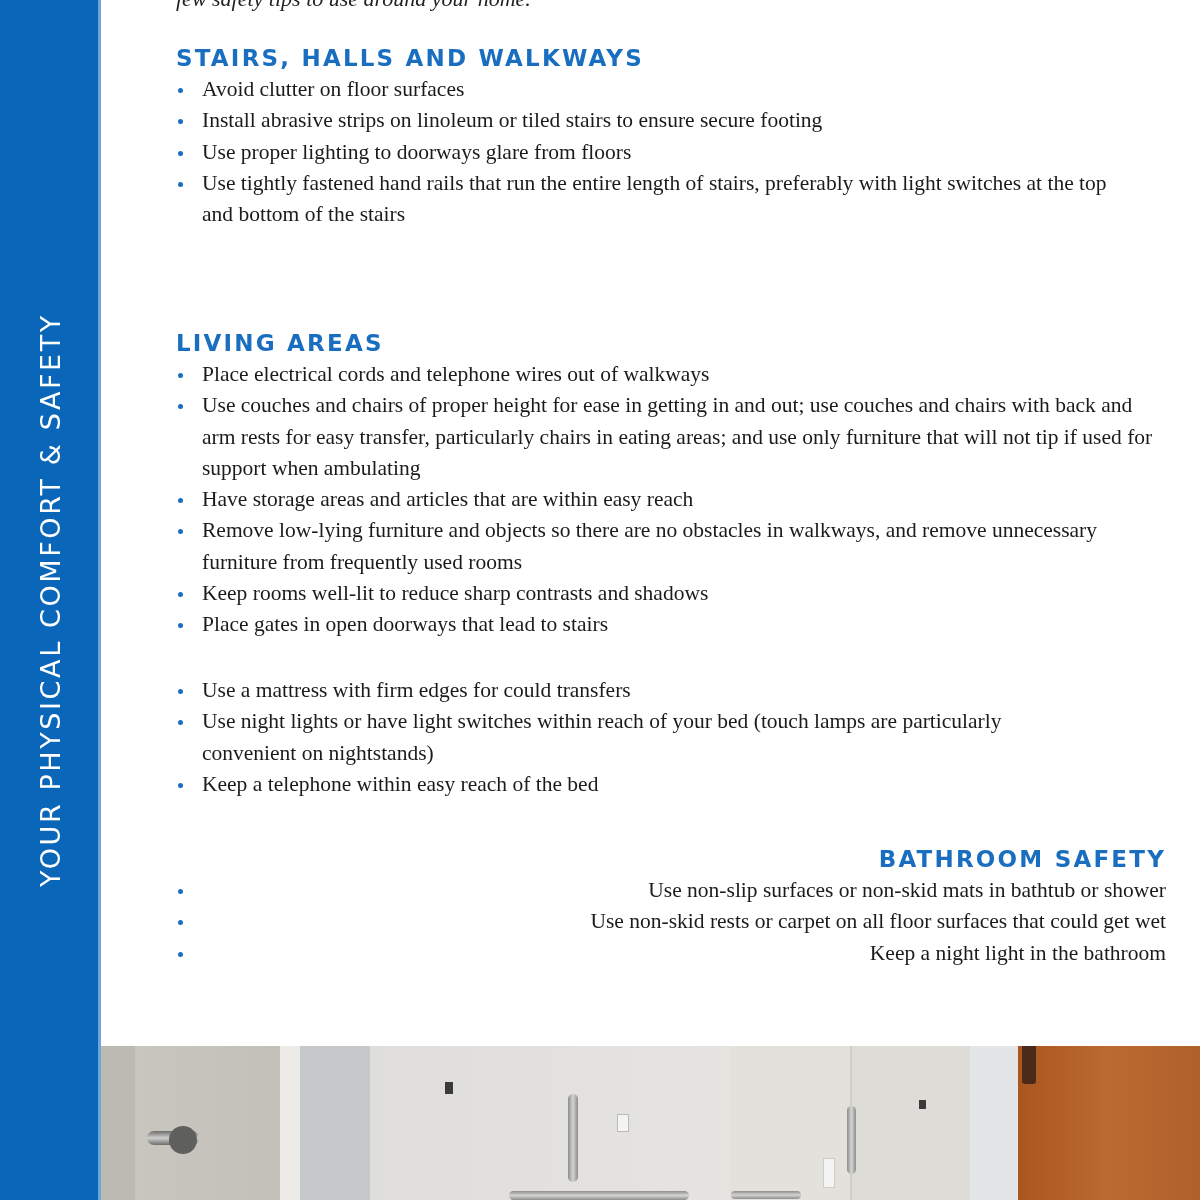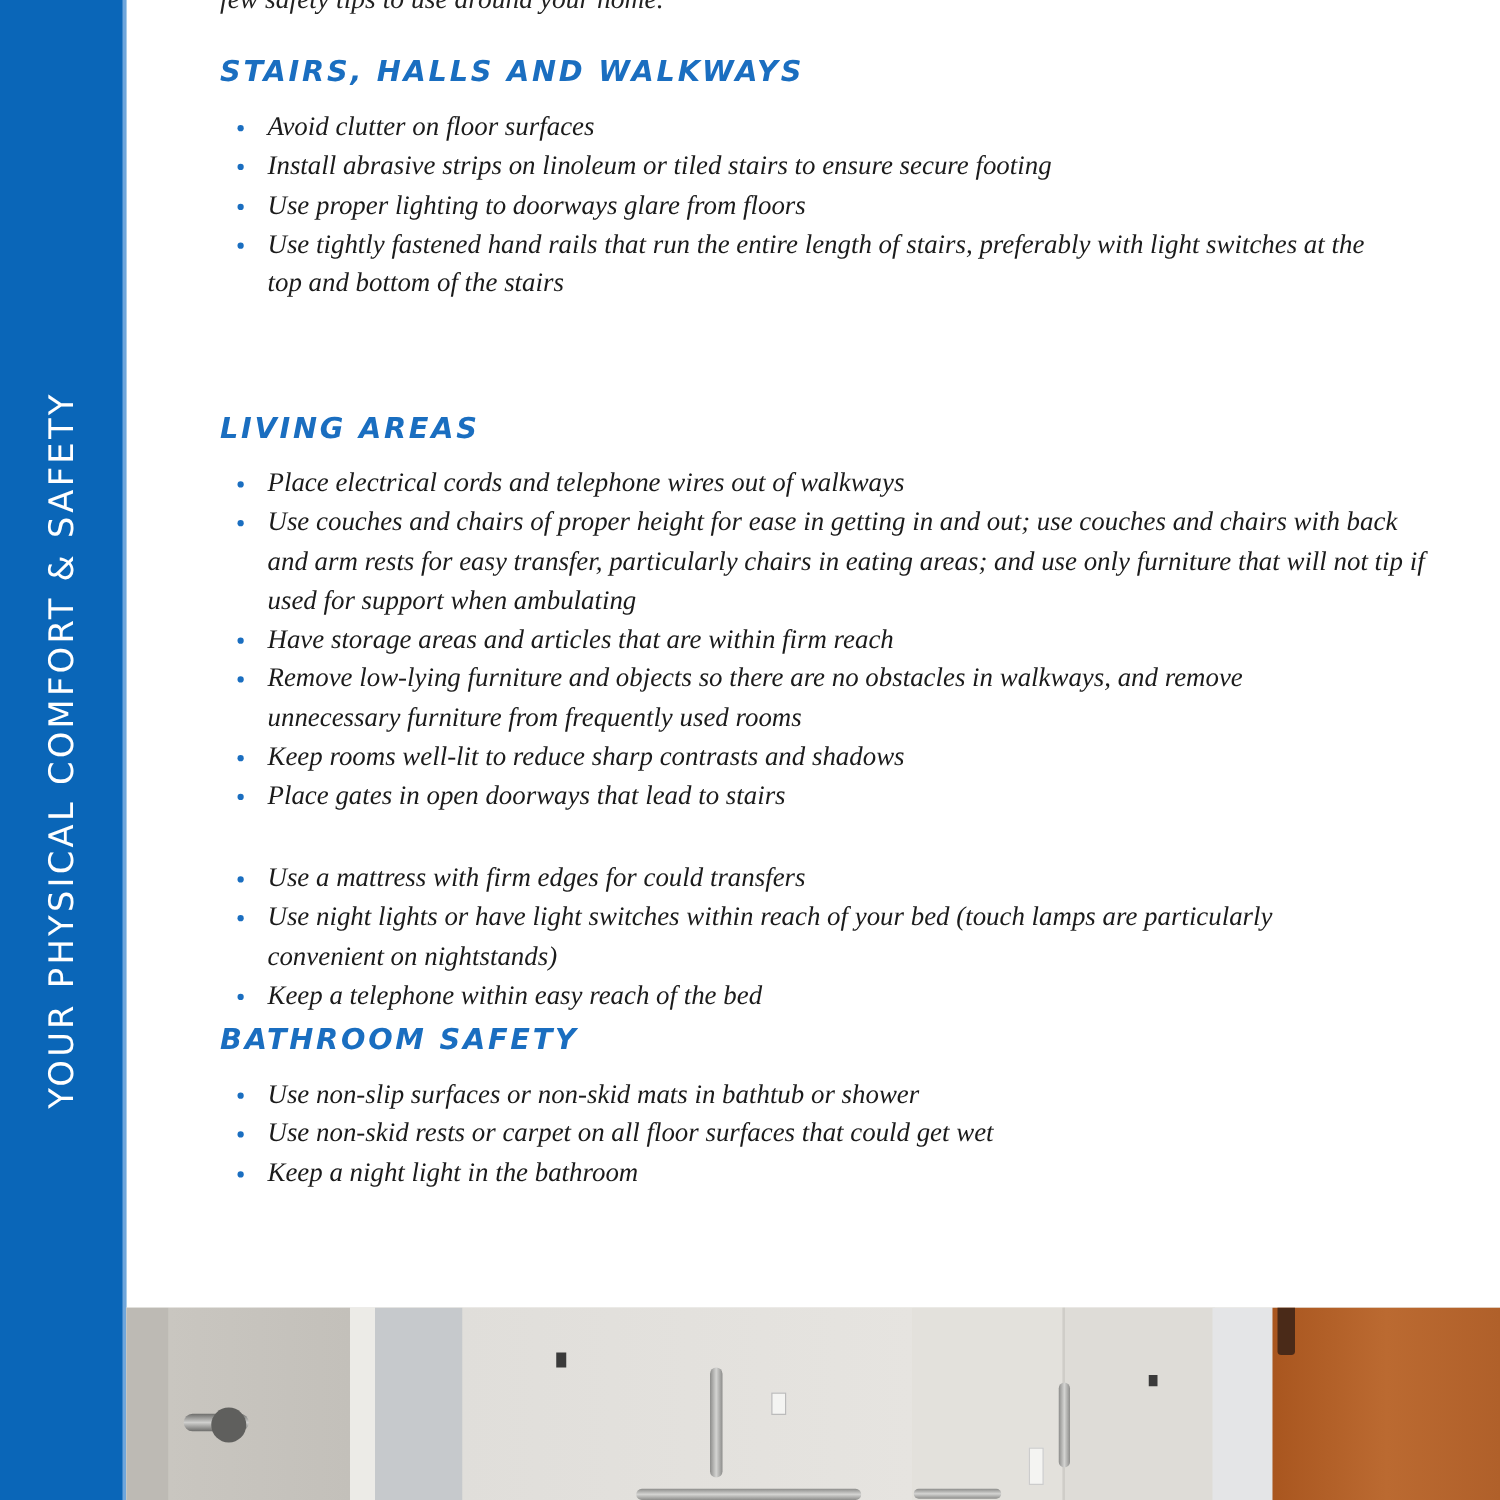--- a/index.html
+++ b/index.html
@@ -22,27 +22,27 @@
       font-size: 27px; letter-spacing: 2.6px;
     }
     .content {
       position: absolute; left: 176px; top: 0; width: 990px;
     }
     .intro {
       position: absolute; left: 0; top: -14px;
       font-style: italic; font-size: 22px; color: #222;
       white-space: nowrap;
     }
-    .section { position: absolute; left: 0; width: 990px; font-style: italic; }
+    .section { position: absolute; left: 0; width: 990px; }
     .heading {
       font-family: "DejaVu Sans", "Liberation Sans", sans-serif;
       color: #1a6ec0; font-size: 23px; letter-spacing: 2.2px;
       height: 32px; line-height: 32px; margin: 0;
     }
-    ul { list-style: none; margin: 12px; padding: 0; }
+    ul { list-style: none; margin: 0; padding: 0; }
     li {
       position: relative; padding-left: 26px;
       font-size: 21.5px; line-height: 31.3px; color: #1b1b1b;
     }
     li::before {
       content: ""; position: absolute; left: 2px; top: 14px;
       width: 5px; height: 5px; border-radius: 50%; background: #1a6ec0;
     }
     .photo {
       position: absolute; left: 101px; top: 1046px; width: 1099px; height: 154px;
@@ -70,36 +70,36 @@
       <li>Use proper lighting to doorways glare from floors</li>
       <li style="padding-right:40px;">Use tightly fastened hand rails that run the entire length of stairs, preferably with light switches at the top and bottom of the stairs</li>
     </ul>
   </div>
 
   <div class="section" style="top:327px;">
     <h2 class="heading">LIVING AREAS</h2>
     <ul>
       <li>Place electrical cords and telephone wires out of walkways</li>
       <li style="padding-right:8px;">Use couches and chairs of proper height for ease in getting in and out; use couches and chairs with back and arm rests for easy transfer, particularly chairs in eating areas; and use only furniture that will not tip if used for support when ambulating</li>
-      <li>Have storage areas and articles that are within firm reach</li>
+      <li>Have storage areas and articles that are within easy reach</li>
       <li style="padding-right:60px;">Remove low-lying furniture and objects so there are no obstacles in walkways, and remove unnecessary furniture from frequently used rooms</li>
       <li>Keep rooms well-lit to reduce sharp contrasts and shadows</li>
       <li>Place gates in open doorways that lead to stairs</li>
     </ul>
   </div>
 
   <div class="section" style="top:675px;">
     <ul>
       <li>Use a mattress with firm edges for could transfers</li>
       <li style="padding-right:100px;">Use night lights or have light switches within reach of your bed (touch lamps are particularly convenient on nightstands)</li>
       <li>Keep a telephone within easy reach of the bed</li>
     </ul>
   </div>
 
-  <div class="section" style="top:816px;">
+  <div class="section" style="top:843px;text-align:right;">
     <h2 class="heading">BATHROOM SAFETY</h2>
     <ul>
       <li>Use non-slip surfaces or non-skid mats in bathtub or shower</li>
       <li>Use non-skid rests or carpet on all floor surfaces that could get wet</li>
       <li>Keep a night light in the bathroom</li>
     </ul>
   </div>
 </div>
 
 <div class="photo">

